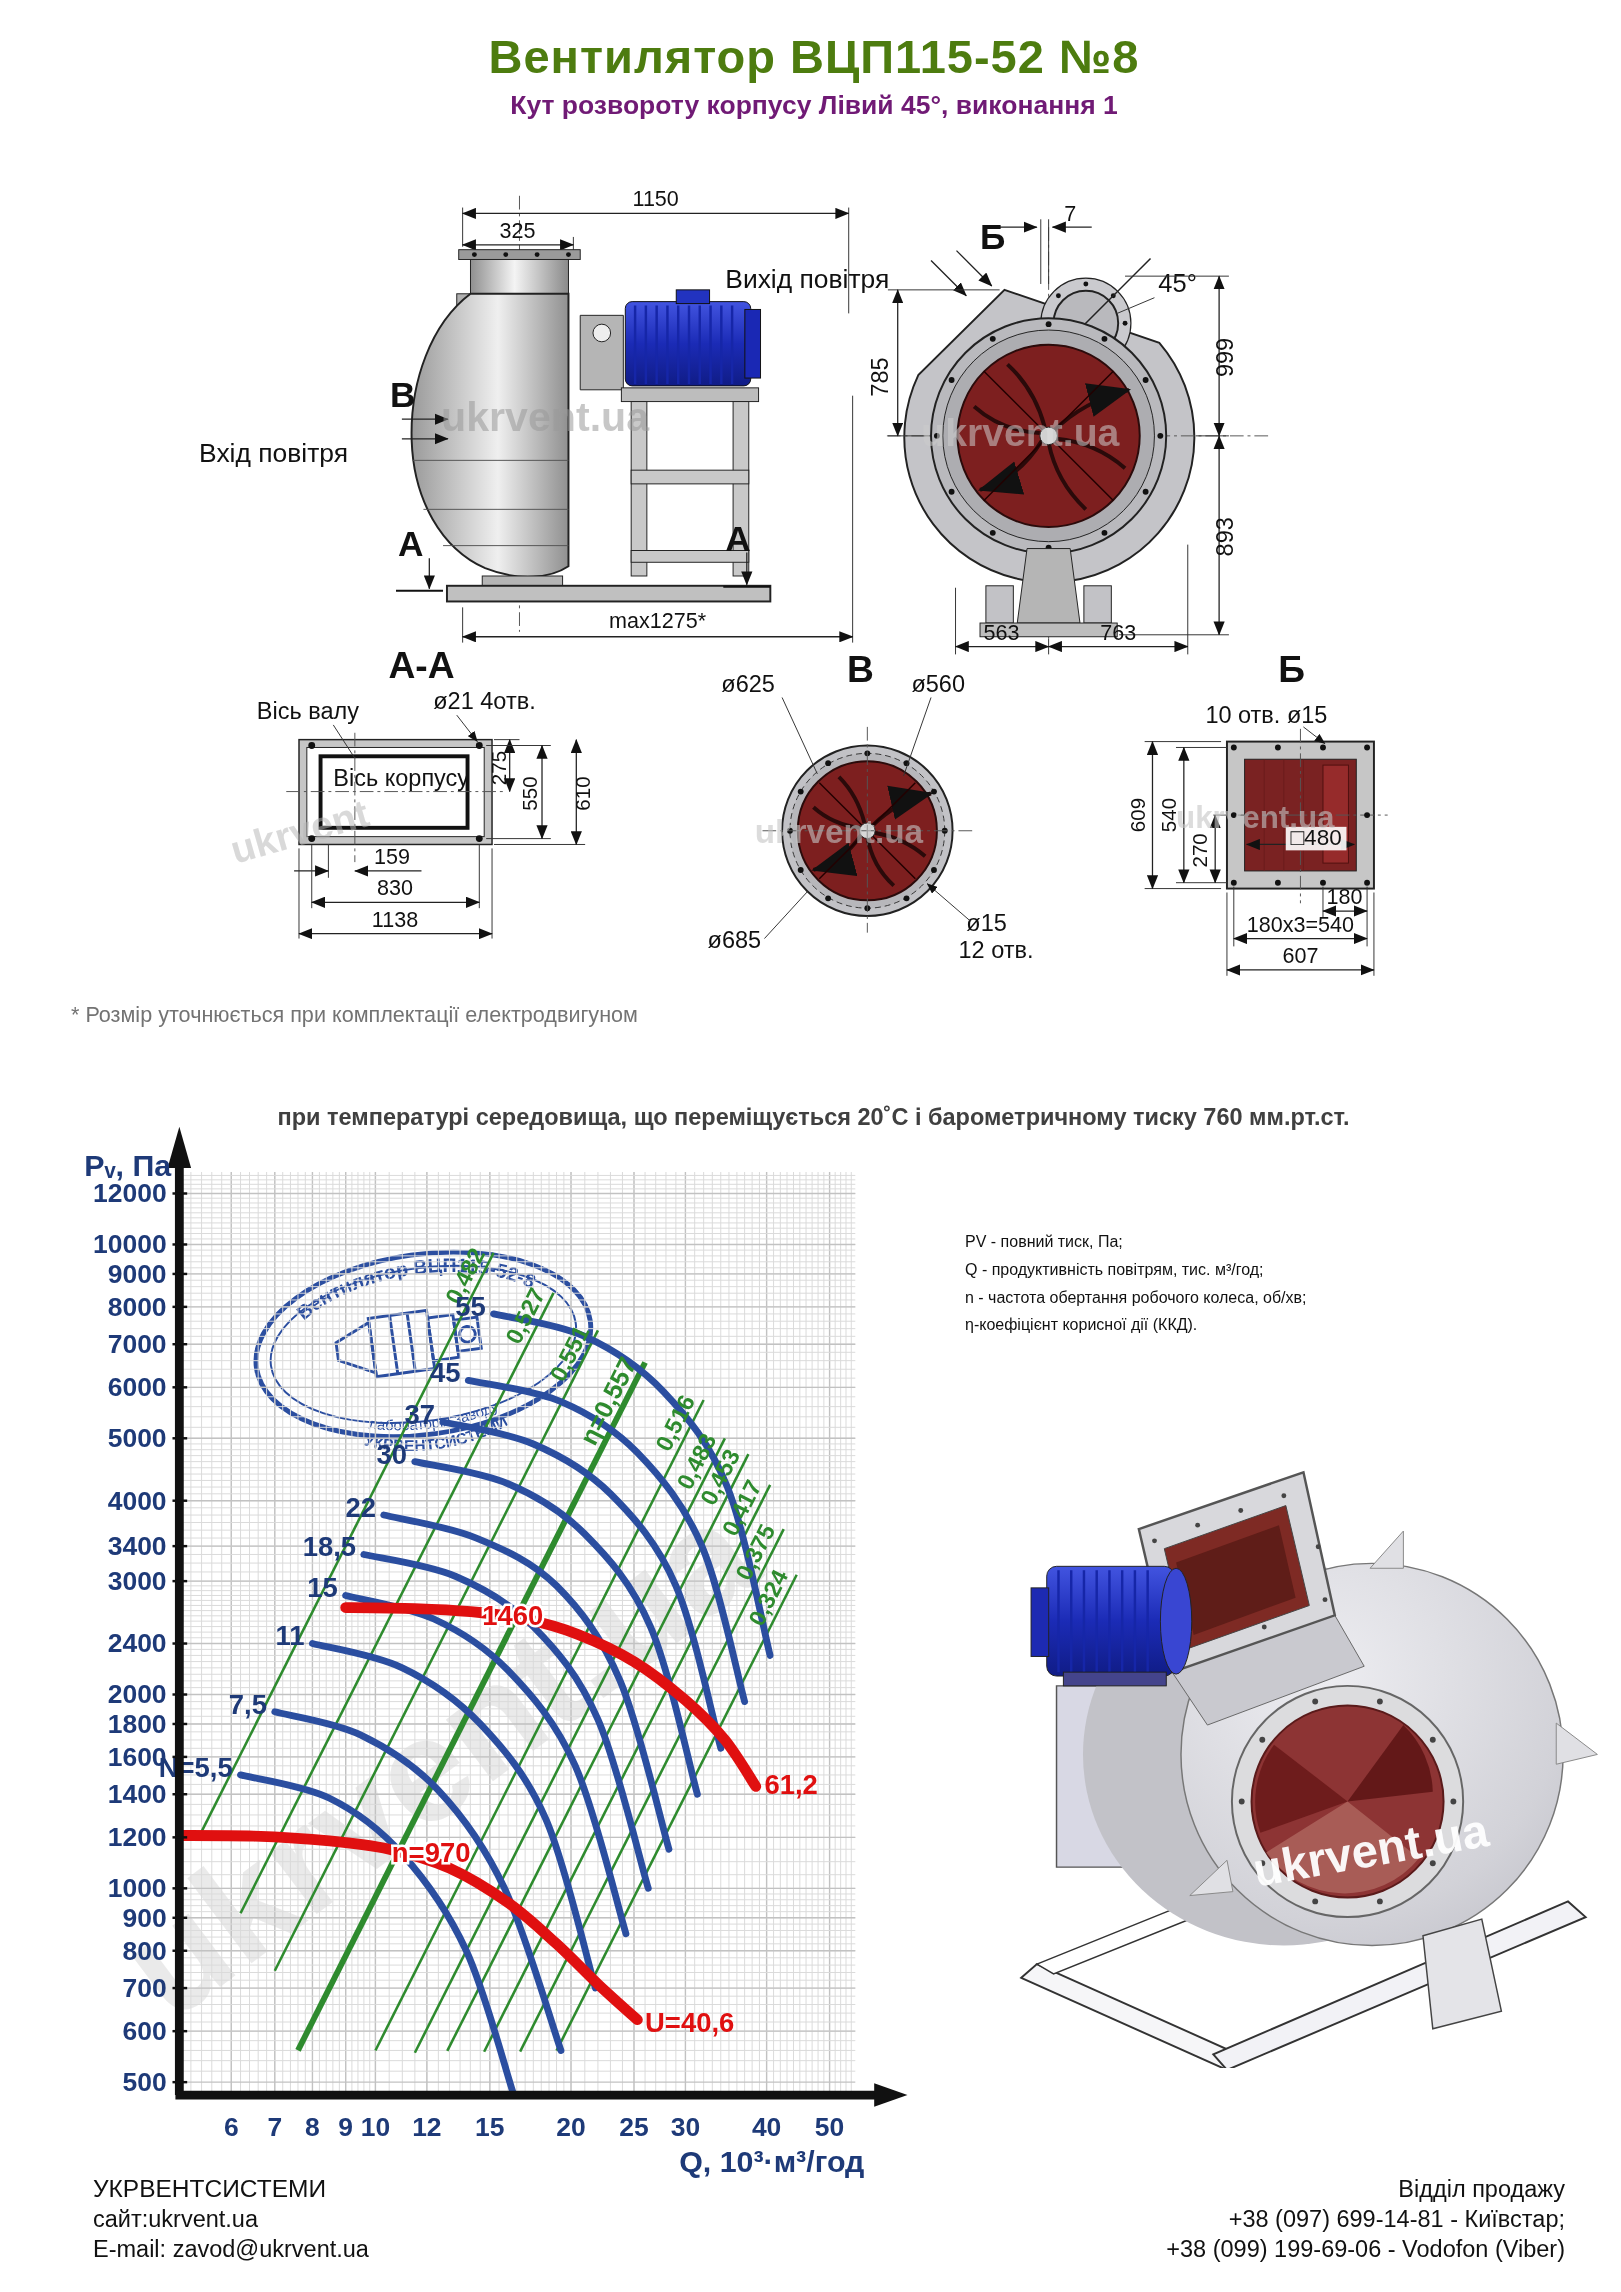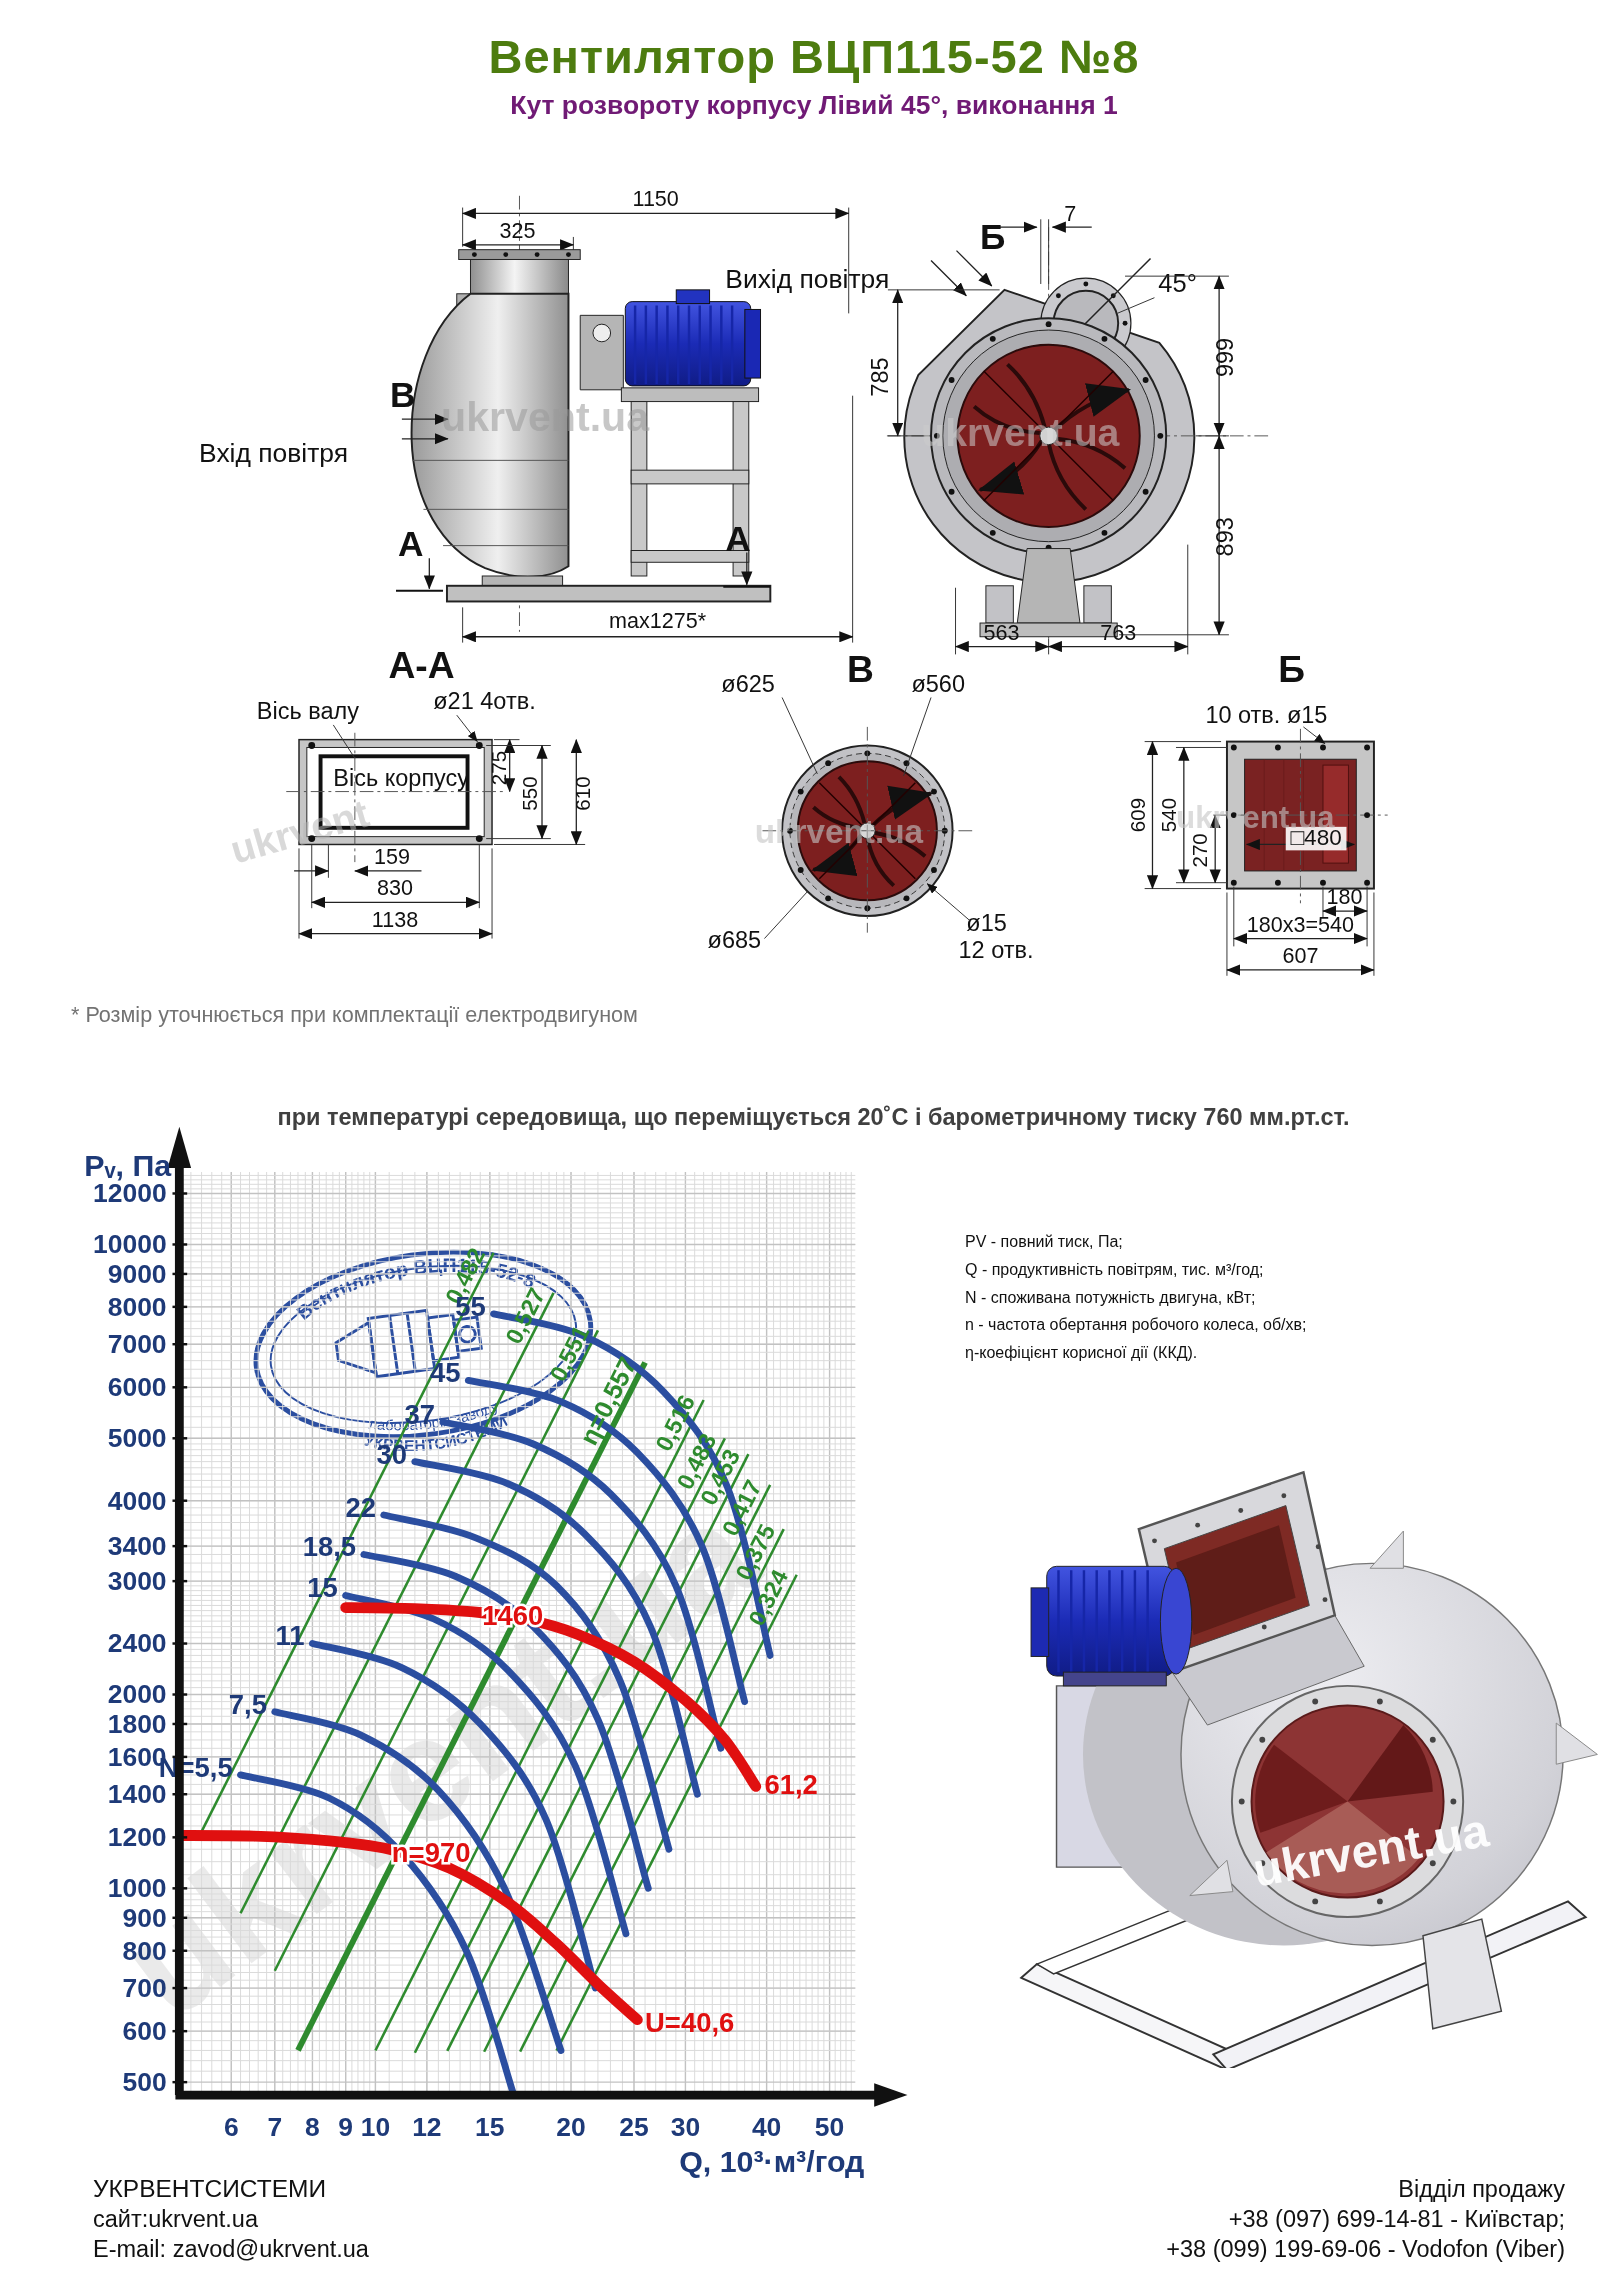--- a/index.html
+++ b/index.html
@@ -722,21 +722,20 @@
       <text x="699.4171128747805" y="2180" text-anchor="middle" font-size="27" font-weight="bold" fill="#1e3a78">30</text>
       <text x="782.2514952460833" y="2180" text-anchor="middle" font-size="27" font-weight="bold" fill="#1e3a78">40</text>
       <text x="846.5028338704246" y="2180" text-anchor="middle" font-size="27" font-weight="bold" fill="#1e3a78">50</text>
       <text x="86" y="1200" font-size="31" font-weight="bold" fill="#1e3a78">Pᵥ, Па</text>
       <text x="882" y="2216" text-anchor="end" font-size="31" font-weight="bold" fill="#1e3a78">Q, 10³·м³/год</text>
     </svg>
 
   <div class="abs legend">
     <div>PV - повний тиск, Па;</div>
     <div>Q - продуктивність повітрям, тис. м³/год;</div>
-    <div>N - споживана потужність двигуна, кВт;</div>
     <div>n - частота обертання робочого колеса, об/хв;</div>
     <div>η-коефіцієнт корисної дії (ККД).</div>
   </div>
 
   <svg class="abs" style="left:985px;top:1436px" width="632" height="632" viewBox="1005 1465 645 645">
     <polygon points="1042,2018 1252,2112 1268,2098 1058,2004" fill="#f6f6f8" stroke="#333" stroke-width="2"></polygon>
     <polygon points="1252,2112 1618,1956 1600,1940 1238,2096" fill="#f2f2f6" stroke="#333" stroke-width="2"></polygon>
     <polygon points="1058,2004 1420,1858 1438,1868 1075,2014" fill="#ffffff" stroke="#333" stroke-width="1.5"></polygon>
     <polygon points="1078,1720 1200,1720 1200,1905 1078,1905" fill="#d8d8e4" stroke="#555" stroke-width="1.5"></polygon>
     <polygon points="1200,1720 1235,1738 1235,1923 1200,1905" fill="#c4c4d4" stroke="#555" stroke-width="1"></polygon>

